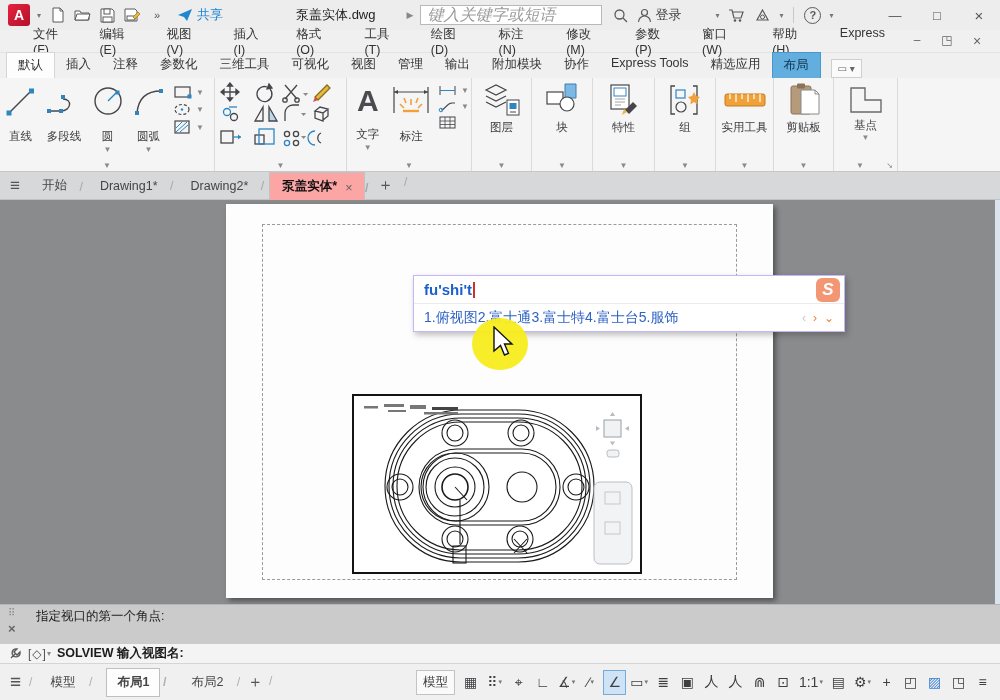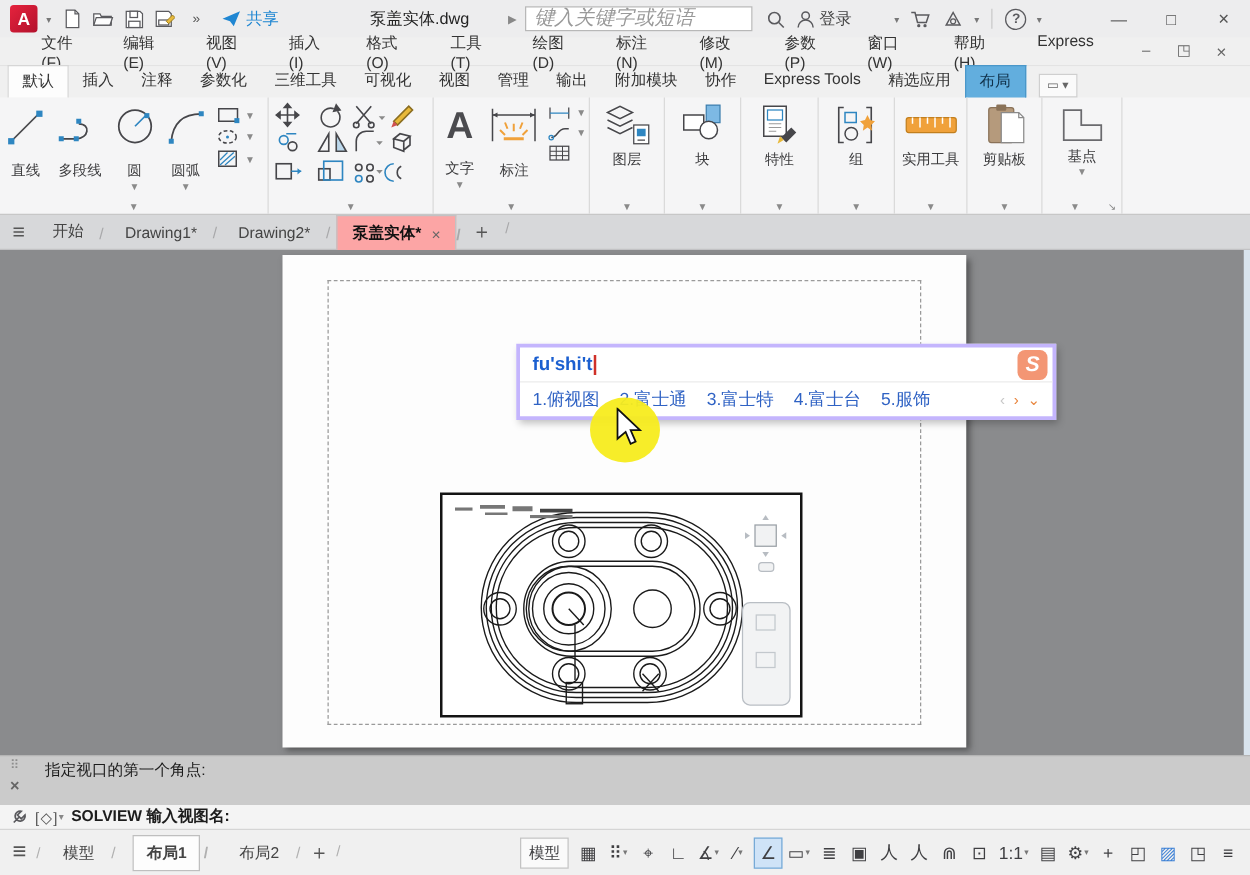--- a/index.html
+++ b/index.html
@@ -20,21 +20,21 @@
   .searchbox{width:182px;height:20px;border:1px solid #b8b8b8;background:#fff;font-size:16px;font-style:italic;
              color:#555;padding:0 6px;outline:none}
   .searchbox::placeholder{color:#9a9a9a;font-style:italic}
   .tb-right{display:flex;align-items:center;gap:8px;margin-left:2px}
   .login{font-size:13px;color:#444;display:flex;align-items:center;gap:3px}
   .tb-divider{width:1px;height:16px;background:#c9c9c9;margin:0 2px}
   .winbtns{margin-left:auto;display:flex}
   .winbtn{width:42px;height:30px;display:flex;align-items:center;justify-content:center;font-size:13px;color:#555}
 
   
-  .menubar{height:23px;display:flex;align-items:center;background:#f0f0f0;padding-left:18px;gap:12px;border-bottom:1px solid #e3e3e3}
+  .menubar{height:23px;display:flex;align-items:center;background:#f0f0f0;padding-left:18px;gap:2px;border-bottom:1px solid #e3e3e3}
   .menu-item{padding:0 15px;font-size:12.5px;color:#333}
   .mwin{margin-left:auto;display:flex;margin-right:8px}
   .mwinbtn{width:30px;text-align:center;color:#666;font-size:12px}
 
   
   .rtabs{height:25px;display:flex;align-items:flex-end;background:#f0f0f0;padding-left:6px}
   .rtab{padding:4px 11px;font-size:12.5px;color:#333}
   .rtab.active{background:#fdfdfd;border:1px solid #d6d6d6;border-bottom:none}
   .rtab.highlight{background:#62aede;border:1px solid #4a97c9;color:#10314a;border-bottom:none}
   .rtab-extra{margin-left:10px;padding:3px 6px;color:#666;font-size:10px;border:1px solid #cfcfcf;background:#fafafa}
@@ -68,21 +68,21 @@
   
   .canvas{position:relative;height:404px;background:#8a8b8d;overflow:hidden}
   .paper{position:absolute;left:226px;top:4px;width:547px;height:394px;background:#fdfdfd;
          box-shadow:3px 3px 5px rgba(40,40,40,.55)}
   .pmargin{position:absolute;left:36px;top:20px;width:475px;height:356px;border:1px dashed #9a9a9a}
   .vp{position:absolute;left:352px;top:194px;width:290px;height:180px;border:2px solid #141414;background:#fff}
   .vp svg{display:block}
   .vscroll{position:absolute;right:0;top:0;width:5px;height:100%;background:#d9e4ee}
 
   
-  .ime{position:absolute;left:413px;top:75px;width:432px;background:#fff;border:3px solid #c4b5fd;
+  .ime{position:absolute;left:413px;top:75px;width:432px;background:#fff;border:1px solid #c4b5fd;
        box-shadow:2px 3px 6px rgba(0,0,0,.25)}
   .ime-row1{height:28px;display:flex;align-items:center;padding:0 10px;border-bottom:1px solid #ececec;position:relative}
   .ime-input{color:#1b5fd0;font-weight:bold;font-size:15px}
   .ime-caret{display:inline-block;width:2px;height:16px;background:#d03028;margin-left:1px;vertical-align:-3px}
   .sogou-logo{position:absolute;right:4px;top:2px;width:24px;height:24px;background:#f2845c;opacity:.85;
               border-radius:6px;color:#fff;font-weight:bold;font-style:italic;font-size:17px;
               display:flex;align-items:center;justify-content:center}
   .ime-row2{height:27px;display:flex;align-items:center;padding:0 10px;font-size:14px;gap:16px}
   .cand{color:#2f62c4}
   .ime-nav{margin-left:auto;display:flex;gap:7px;font-size:12px}
@@ -587,21 +587,21 @@
       </svg>
     </div>
 
     <div class="ime">
       <div class="ime-row1">
         <span class="ime-input">fu'shi't</span>
           <span class="ime-caret"></span>
         <span class="sogou-logo">S</span>
       </div>
       <div class="ime-row2">
-        <div style="display:flex;gap:16px">
+        <div style="display:flex;">
             <span class="cand">1.俯视图</span>
             <span class="cand">2.富士通</span>
             <span class="cand">3.富士特</span>
             <span class="cand">4.富士台</span>
             <span class="cand">5.服饰</span>
           </div>
         <span class="ime-nav">
           <span class="dim">‹</span>
           <span class="hot">›</span>
           <span class="hot">⌄</span>

